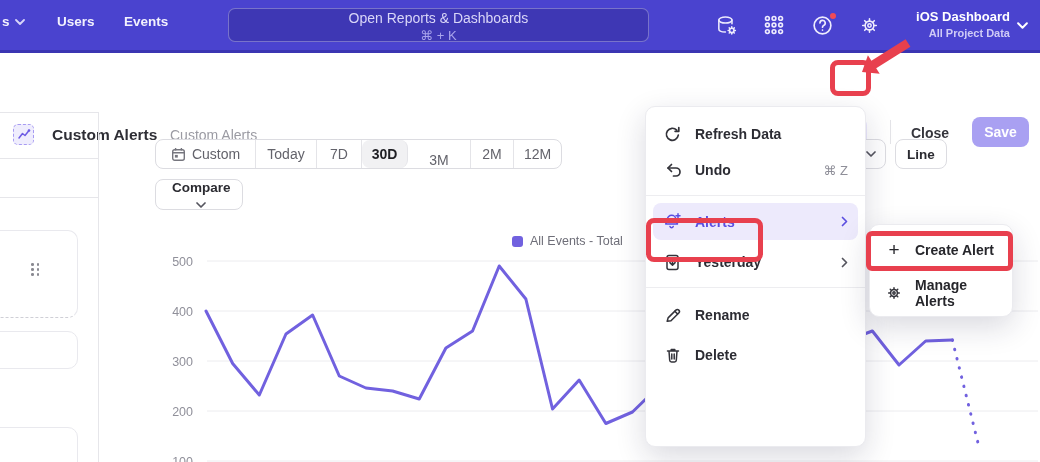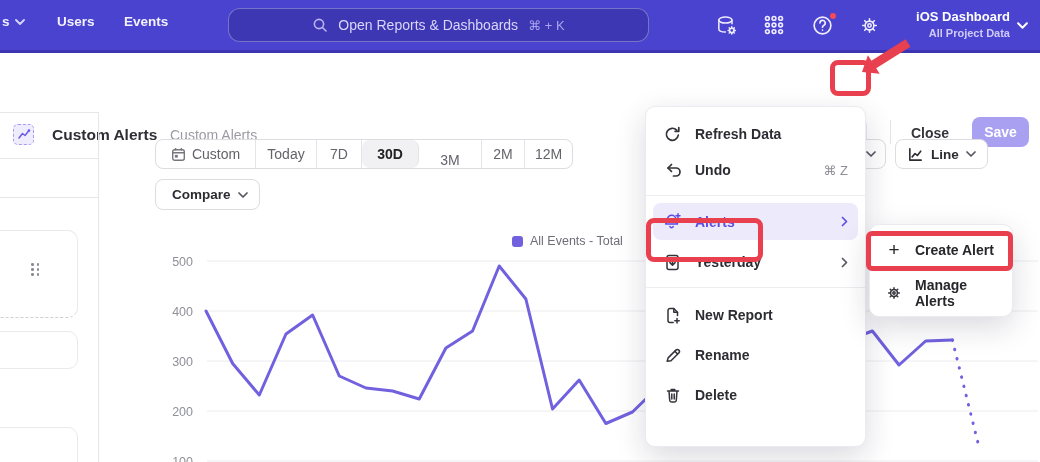--- a/index.html
+++ b/index.html
@@ -7,21 +7,21 @@
   #app { position:relative; width:1040px; height:462px; overflow:hidden; background:#fff; }
   .abs { position:absolute; }
 
   
   .nav { position:absolute; left:0; top:0; width:1040px; height:53px;
          background:#4A43CF; border-bottom:3px solid #3B35B2; z-index:10; }
   .nav-item { position:absolute; top:14px; color:#F2F1FD; font-size:13.5px; font-weight:600;
               display:flex; align-items:center; gap:5px; cursor:pointer; }
   .search { position:absolute; left:228px; top:8px; width:421px; height:34px;
             background:rgba(10,5,60,.18); border:1px solid rgba(255,255,255,.30);
-            border-radius:12px; display:flex; align-items:center; justify-content:center; gap:10px; }
+            border-radius:7px; display:flex; align-items:center; justify-content:center; gap:2px;flex-direction:column; }
   .search-ph { color:#D9D6F8; font-size:14px; }
   .search-kbd { color:#A9A4EC; font-size:13px; }
   .nav-icon { position:absolute; top:14px; width:24px; height:24px; cursor:pointer; }
   .help-wrap { position:relative; }
   .red-dot { position:absolute; right:-3px; top:-3px; width:10px; height:10px; border-radius:50%;
              background:#F24B55; border:2px solid #4A43CF; }
   .project { position:absolute; right:30px; top:7px; text-align:right; color:#fff; cursor:pointer; }
   .project .p1 { font-size:13px; font-weight:700; line-height:19px; }
   .project .p2 { font-size:11px; font-weight:600; color:#CFCBF6; line-height:14px; }
   .project-chev { position:absolute; right:12px; top:22px; }
@@ -54,21 +54,21 @@
 
   
   .seg { position:absolute; left:155px; top:139px; height:30px; display:flex;
          border:1px solid #DCDCE1; border-radius:8px; background:#fff; overflow:hidden; z-index:2; }
   .seg-cell { display:flex; align-items:center; justify-content:center; gap:6px; font-size:14px;
               color:#63636B; font-weight:500; border-right:1px solid #E4E4E8; cursor:pointer; padding:0 2px; }
   .seg-cell:last-child { border-right:none; }
   .seg-cell.selected { background:#F1F1F3; color:#1F1F24; font-weight:700; }
   .pill-btn { position:absolute; height:31px; border:1px solid #DCDCE1; border-radius:8px; background:#fff;
               display:flex; align-items:center; gap:7px; padding:0 11px; font-size:13.5px; font-weight:600;
-              color:#2B2B31; cursor:pointer; z-index:2; }
+              color:#2B2B31; cursor:pointer; z-index:2;flex-direction:column; }
   .hidden-dd { position:absolute; left:811px; top:139px; width:75px; height:30px; border:1px solid #DCDCE1;
                border-radius:8px; background:#fff; display:flex; align-items:center; justify-content:flex-end;
                padding-right:9px; z-index:2; cursor:pointer; }
 
   
   #chart-svg { position:absolute; left:0; top:0; z-index:1; }
   .legend { position:absolute; left:512px; top:234px; display:flex; align-items:center; gap:7px; z-index:1; }
   .legend-sq { width:11px; height:11px; border-radius:3px; background:#6C59E8; }
   .legend-label { font-size:12.5px; color:#6E6E78; }
 
@@ -252,21 +252,21 @@
         <rect x="3.9" y="7.9" width="2.9" height="2.7" fill="#76767E" stroke="none"></rect>
       </svg>
       <span>Custom</span>
     </div>
     <div class="seg-cell" style="width:61px;justify-content:center;">
         <span>Today</span>
       </div>
     <div class="seg-cell" style="width:45px;">
         <span>7D</span>
       </div>
-    <div class="seg-cell selected" style="width:57px;border-radius:8px;">
+    <div class="seg-cell selected" style="width:46px;border-radius:8px;">
         <span>30D</span>
       </div>
     <div class="seg-cell" style="width:63px;align-items:flex-end;">
         <span>3M</span>
       </div>
     <div class="seg-cell" style="width:43px;">
         <span>2M</span>
       </div>
     <div class="seg-cell" style="width:47px;">
         <span>12M</span>
@@ -348,30 +348,20 @@
       <span class="grow"></span>
       <svg width="7" height="11" viewBox="0 0 7 11">
           <polyline points="1.5,1.5 5.5,5.5 1.5,9.5" fill="none" stroke="#55555E" stroke-width="1.7" stroke-linecap="round" stroke-linejoin="round"></polyline>
         </svg>
     </div>
 
     <div class="mdiv"></div>
 
     <div class="mi tall">
       <span class="micon">
-        <svg width="19" height="19" viewBox="0 0 19 19" fill="none" stroke="#33333A" stroke-width="1.5" stroke-linecap="round" stroke-linejoin="round">
-          <path d="M14.5 9.5 V6.2 L10.8 2.5 H7 a2 2 0 0 0 -2 2 v10 a2 2 0 0 0 2 2 h3.2"></path>
-          <path d="M10.8 2.5 v3.7 h3.7"></path>
-          <path d="M14 12.6 v4.4 M11.8 14.8 h4.4"></path>
-        </svg>
-      </span>
-      <span>New Report</span>
-    </div>
-    <div class="mi tall">
-      <span class="micon">
         <svg width="18" height="18" viewBox="0 0 18 18" fill="none" stroke="#33333A" stroke-width="1.5" stroke-linecap="round" stroke-linejoin="round">
           <path d="M3.2 15.3 l.9 -3.4 L11.9 4.1 a2 2 0 0 1 2.9 2.9 L7 14.8 l-3.8 .5 z"></path>
           <path d="M10.8 5.2 l2.7 2.7"></path>
         </svg>
       </span>
       <span>Rename</span>
     </div>
     <div class="mi tall">
       <span class="micon">
         <svg width="18" height="18" viewBox="0 0 18 18" fill="none" stroke="#33333A" stroke-width="1.5" stroke-linecap="round" stroke-linejoin="round">

